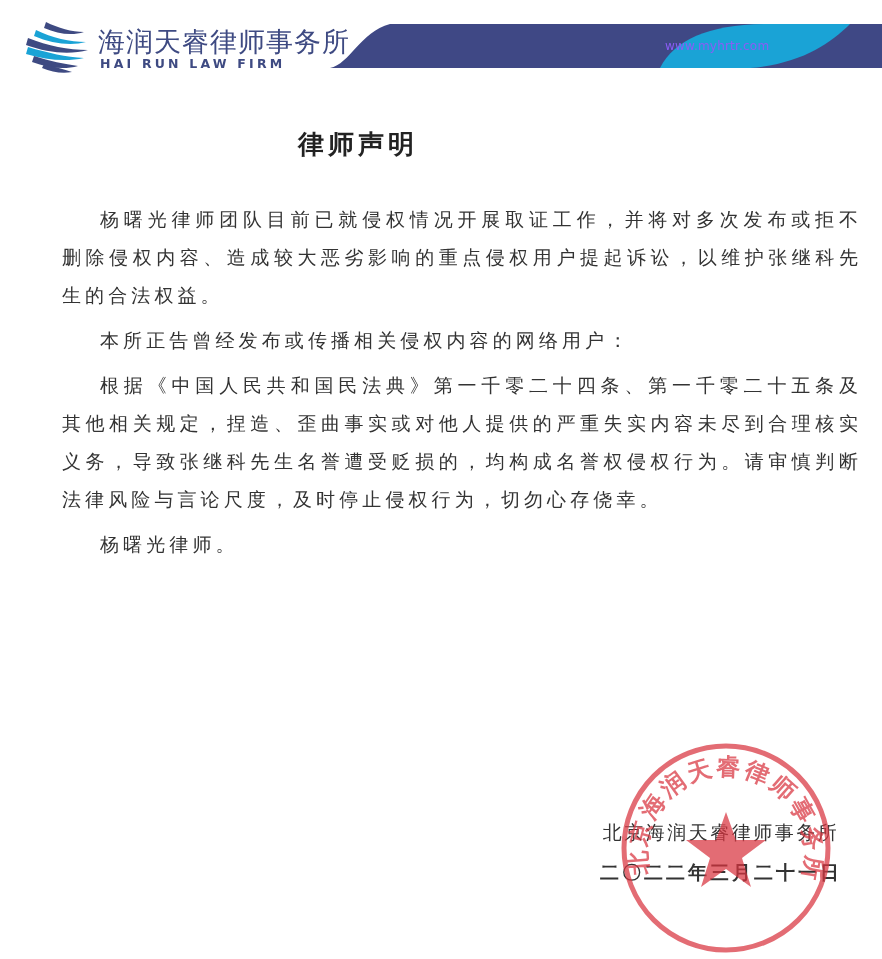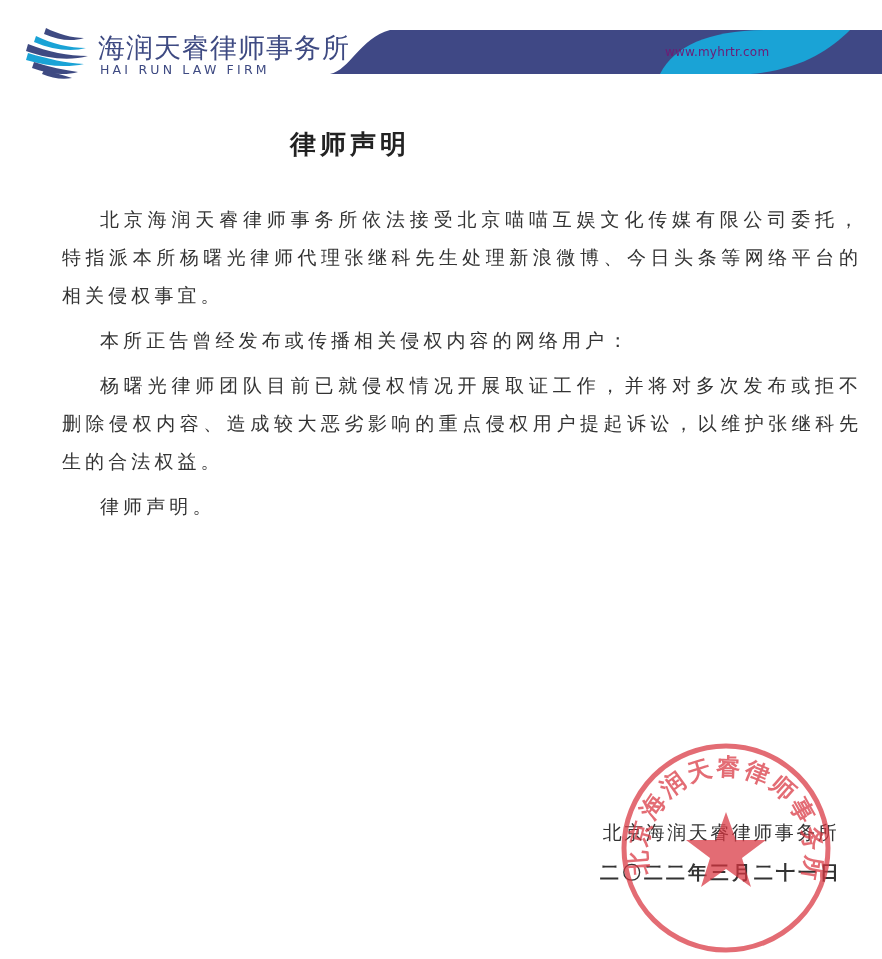--- a/index.html
+++ b/index.html
@@ -1,38 +1,39 @@
 <!DOCTYPE html>
 <html><head>
 <meta charset="utf-8">
 <style>
   html, body { margin: 0; padding: 0; }
   body {
     width: 882px; height: 959px; background: #ffffff; position: relative; overflow: hidden;
     font-family: "DejaVu Serif", "Liberation Serif", serif; color: #2b2b2b;
   }
-  .header { position: absolute; left: 0; top: 6px; width: 882px; height: 90px; }
+  .header { position: absolute; left: 0; top: 0; width: 882px; height: 90px; }
   .logo-mark { position: absolute; left: 24px; top: 20px; width: 66px; height: 54px; }
   .logo-cn {
     position: absolute; left: 98px; top: 24px; font-size: 27px; letter-spacing: 1px;
     color: #3e4a82; font-family: "DejaVu Sans", sans-serif; font-weight: normal;
   }
   .logo-en {
     position: absolute; left: 100px; top: 56px; font-size: 12.5px; letter-spacing: 3.2px;
-    color: #3e4a82; font-family: "DejaVu Sans", sans-serif; font-weight: normal;
+    color: #3e4a82; font-family: "DejaVu Sans", sans-serif; font-weight: bold;
   }
   .banner { position: absolute; left: 330px; top: 24px; width: 552px; height: 44px; }
   .banner-url {
-    position: absolute; left: 665px; top: 39px; font-size: 12px; color: #701a75;
+    position: absolute; left: 665px; top: 39px; font-size: 12px; color: #8b5cf6;
     font-family: "DejaVu Sans", sans-serif; letter-spacing: 0.2px;
   }
   .title {
     position: absolute; left: 0; width: 700px; top: 127px; text-align: center;
     font-size: 26px; letter-spacing: 4px; color: #222; font-family: "DejaVu Sans", sans-serif;
     font-weight: bold;
+    padding-left: 8px;
   }
   .body-text {
     position: absolute; left: 62px; top: 200px; width: 800px;
     font-size: 19px; line-height: 38px; letter-spacing: 4.1px; color: #333;
   }
   .body-text p { margin: 0 0 7px 0; text-indent: 2em; text-align: justify; }
   .signature {
     position: absolute; right: 26px; top: 812px; text-align: center; font-size: 19px;
     letter-spacing: 3px; color: #333; line-height: 40px; width: 270px; z-index: 2;
   }
@@ -58,24 +59,24 @@
   <svg class="banner" viewBox="0 0 552 44" preserveAspectRatio="none">
     <path d="M0 44 C20 40 30 8 60 0 L552 0 L552 44 Z" fill="#3f4885"></path>
     <path d="M330 44 C345 15 380 0 440 0 L520 0 C500 20 470 40 420 44 Z" fill="#1aa3d6"></path>
   </svg>
   <div class="banner-url">www.myhrtr.com</div>
 </div>
 
 <div class="title">律师声明</div>
 
 <div class="body-text">
-  <p>北京海润天睿律师事务所依法接受北京喵喵互娱文化传媒有限公司委托，特指派本所杨曙光律师代理张继科先生处理新浪微博、今日头条等网络平台的相关侵权事宜。</p>
+  <p>杨曙光律师团队目前已就侵权情况开展取证工作，并将对多次发布或拒不删除侵权内容、造成较大恶劣影响的重点侵权用户提起诉讼，以维护张继科先生的合法权益。</p>
   <p>本所正告曾经发布或传播相关侵权内容的网络用户：</p>
-  <p>杨曙光律师团队目前已就侵权情况开展取证工作，并将对多次发布或拒不删除侵权内容、造成较大恶劣影响的重点侵权用户提起诉讼，以维护张继科先生的合法权益。</p>
-  <p>律师声明。</p>
+  <p>根据《中国人民共和国民法典》第一千零二十四条、第一千零二十五条及其他相关规定，捏造、歪曲事实或对他人提供的严重失实内容未尽到合理核实义务，导致张继科先生名誉遭受贬损的，均构成名誉权侵权行为。请审慎判断法律风险与言论尺度，及时停止侵权行为，切勿心存侥幸。</p>
+  <p>杨曙光律师。</p>
 </div>
 
 <div class="signature">
   <div class="sig-firm">北京海润天睿律师事务所</div>
   <div class="sig-date">二〇二二年三月二十一日</div>
 </div>
 
 <svg class="stamp" viewBox="0 0 216 216">
   <circle cx="108" cy="108" r="102" fill="none" stroke="#d9343f" stroke-width="5"></circle>
   <defs>

